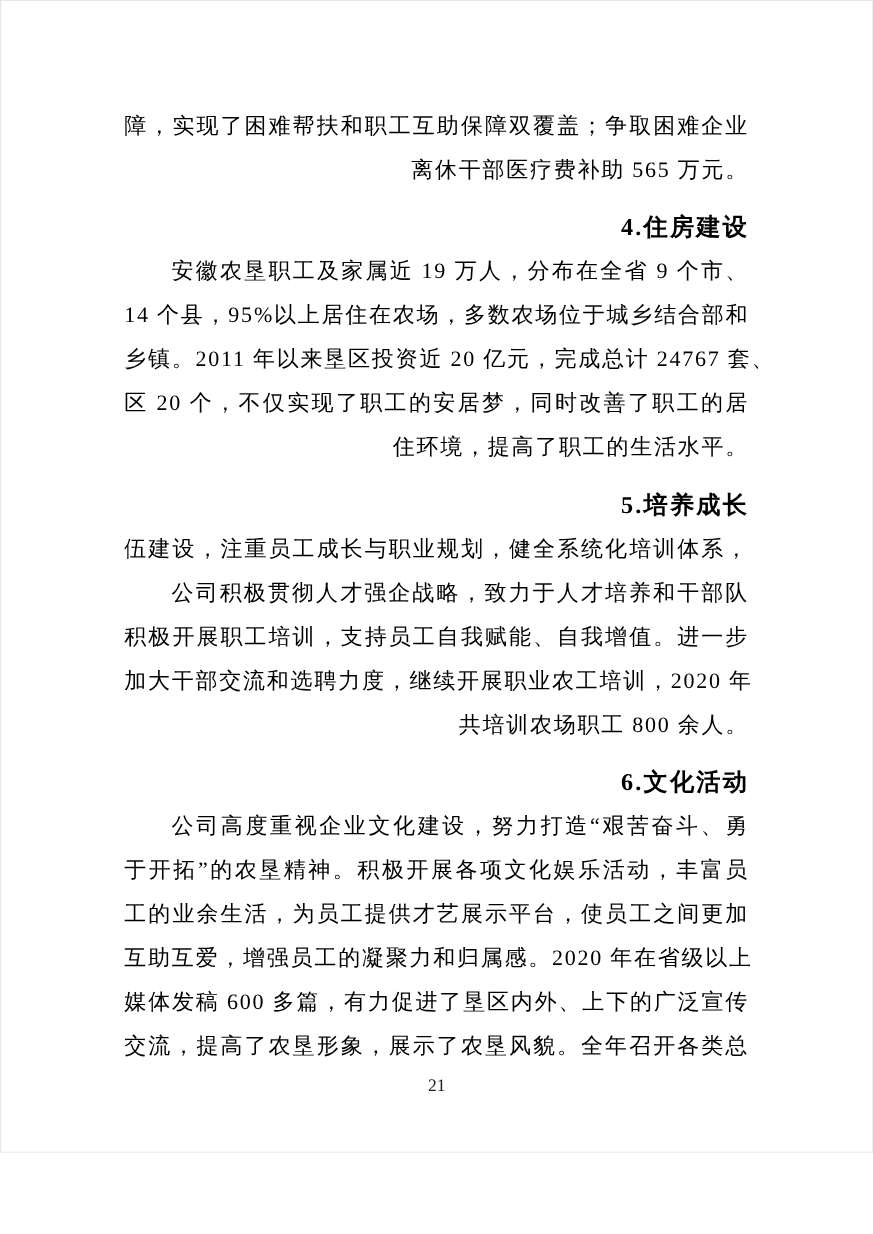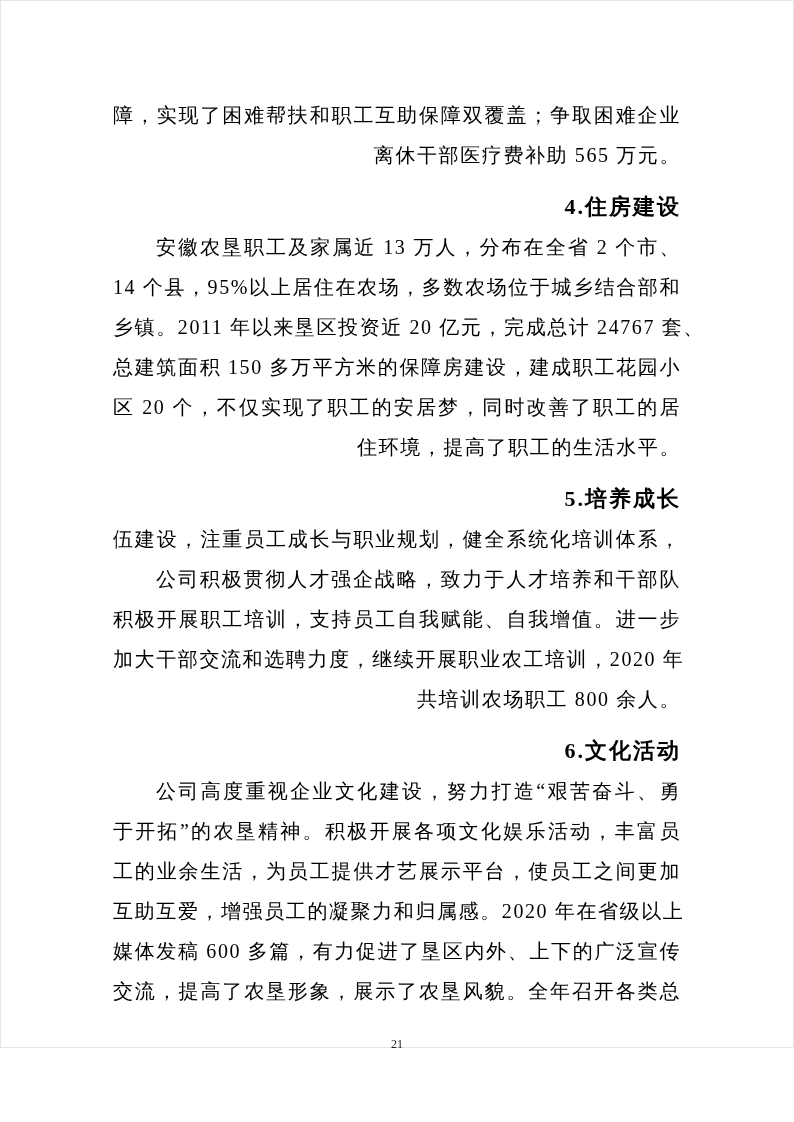--- a/index.html
+++ b/index.html
@@ -39,40 +39,39 @@
   }
   .line.heading {
     font-weight: bold;
     font-size: 22px;
     letter-spacing: 2px;
     padding-left: 44px;
     font-family: "Liberation Serif", "DejaVu Serif", serif;
     margin-top: 12px;
   }
   .page-number {
-    margin-top: 24px;
+    margin-top: 8px;
     text-align: center;
-    font-size: 12px;
+    font-size: 16px;
     letter-spacing: 0;
     color: #222222;
     line-height: 18px;
   }
 </style>
 </head>
 <body>
 
 <div class="page">
   <div class="content">
     <div class="line fill">障，实现了困难帮扶和职工互助保障双覆盖；争取困难企业</div>
     <div class="line">离休干部医疗费补助 565 万元。</div>
     <div class="line heading">4.住房建设</div>
-    <div class="line fill indent">安徽农垦职工及家属近 13 万人，分布在全省 2 个市、</div>
+    <div class="line fill indent">安徽农垦职工及家属近 19 万人，分布在全省 9 个市、</div>
     <div class="line fill">14 个县，95%以上居住在农场，多数农场位于城乡结合部和</div>
     <div class="line fill">乡镇。2011 年以来垦区投资近 20 亿元，完成总计 24767 套、</div>
-    <div class="line fill">总建筑面积 150 多万平方米的保障房建设，建成职工花园小</div>
     <div class="line fill">区 20 个，不仅实现了职工的安居梦，同时改善了职工的居</div>
     <div class="line">住环境，提高了职工的生活水平。</div>
     <div class="line heading">5.培养成长</div>
     <div class="line fill">伍建设，注重员工成长与职业规划，健全系统化培训体系，</div>
     <div class="line fill indent">公司积极贯彻人才强企战略，致力于人才培养和干部队</div>
     <div class="line fill">积极开展职工培训，支持员工自我赋能、自我增值。进一步</div>
     <div class="line fill">加大干部交流和选聘力度，继续开展职业农工培训，2020 年</div>
     <div class="line">共培训农场职工 800 余人。</div>
     <div class="line heading">6.文化活动</div>
     <div class="line fill indent">公司高度重视企业文化建设，努力打造“艰苦奋斗、勇</div>

